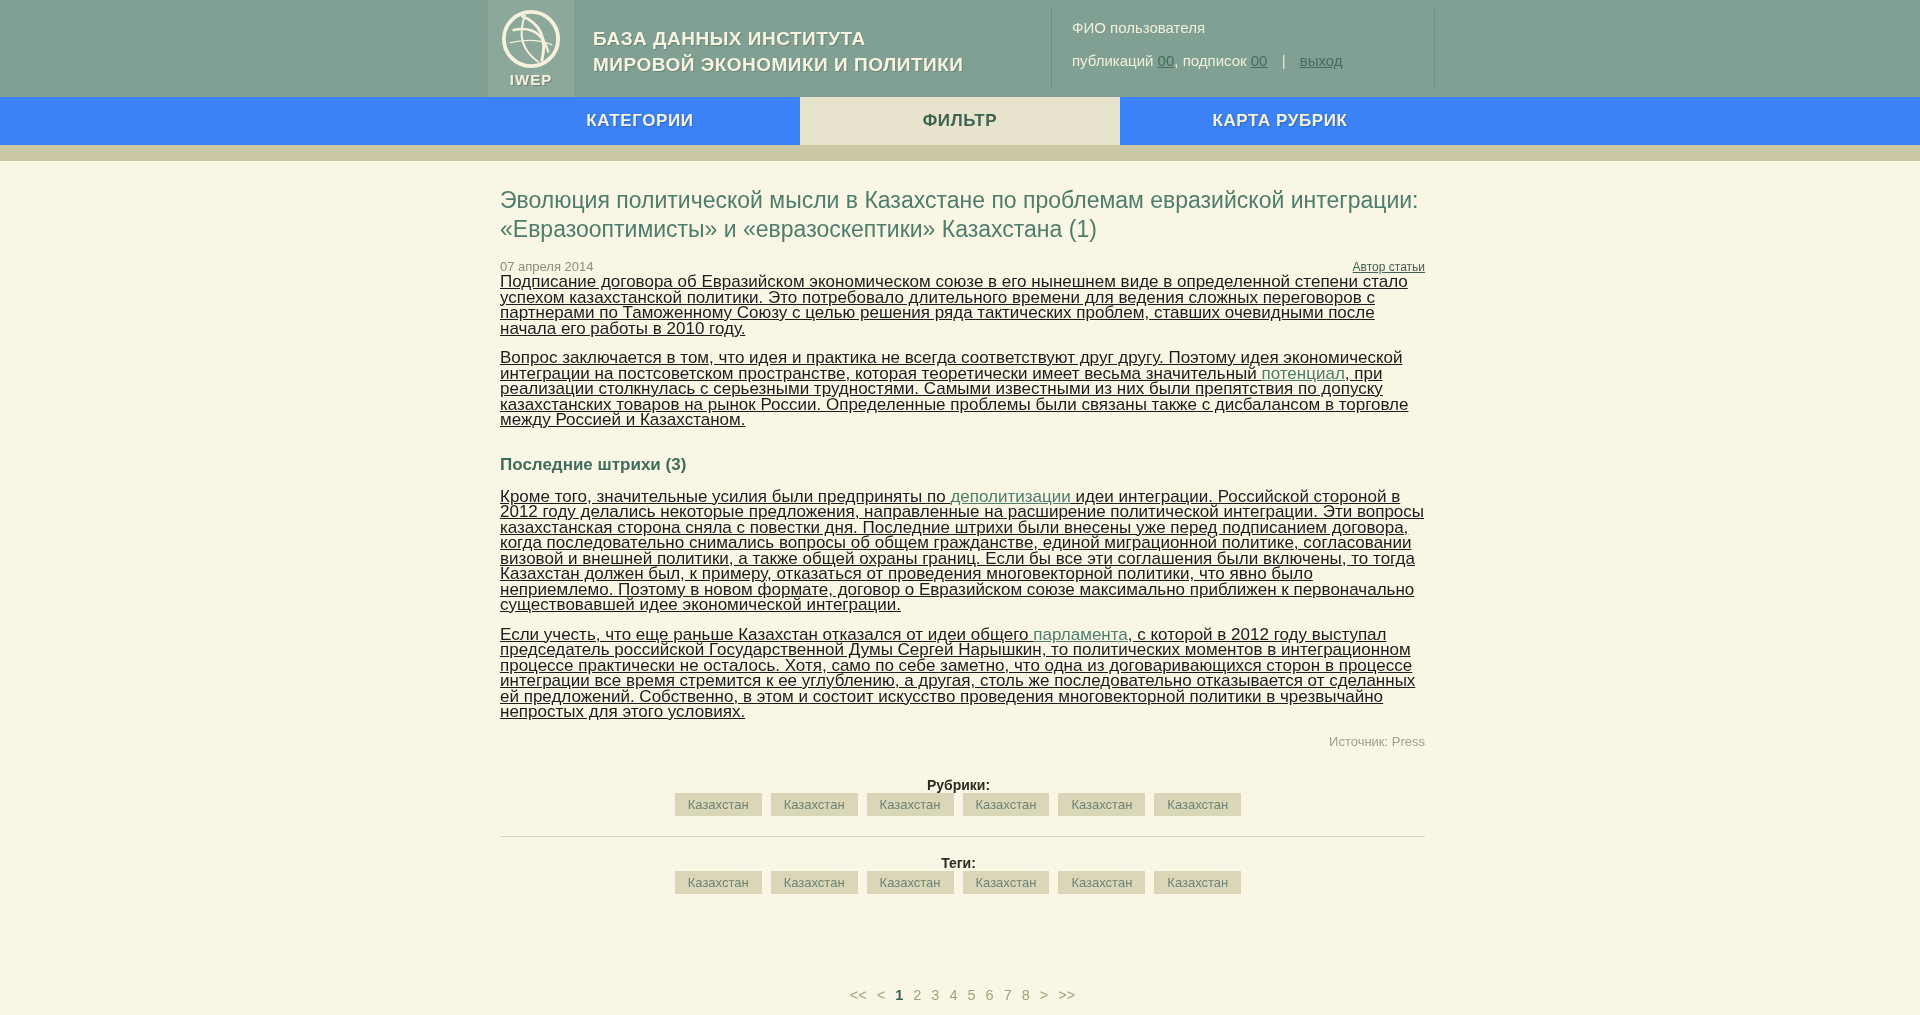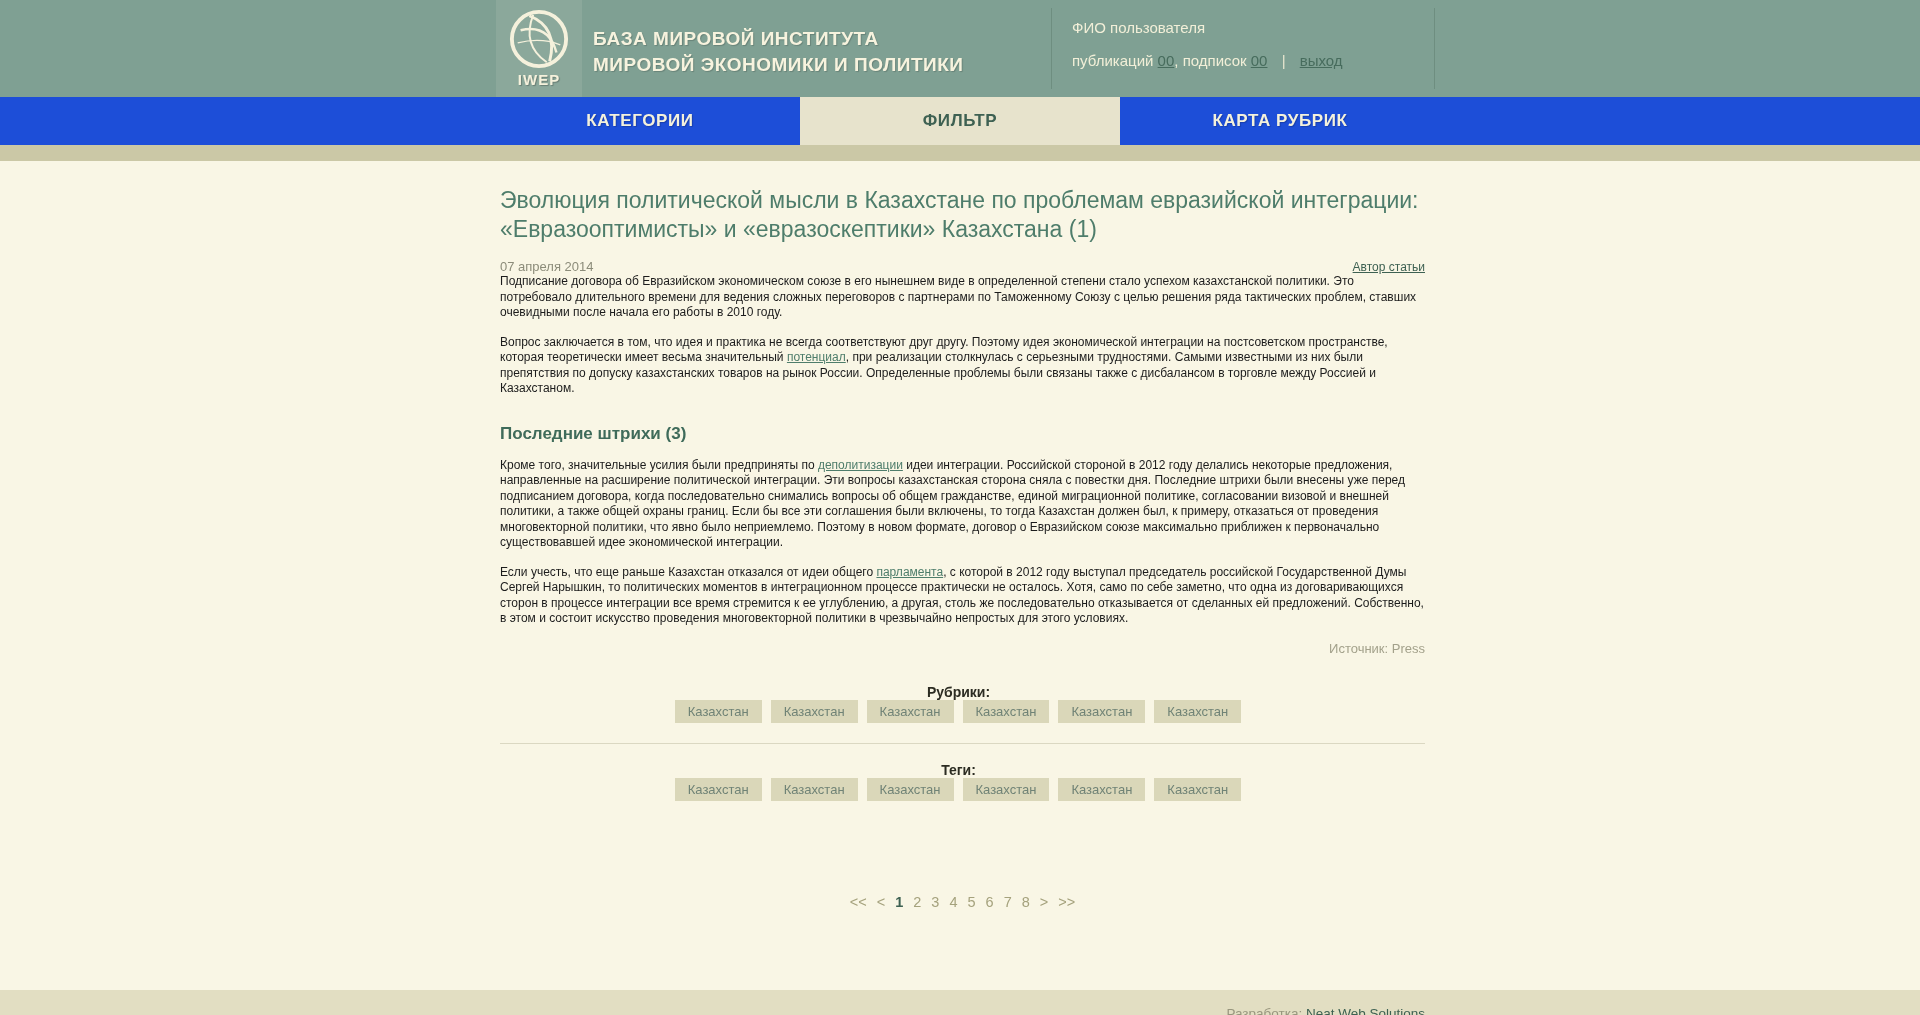--- a/index.html
+++ b/index.html
@@ -7,21 +7,21 @@
   body {
     width: 1920px; height: 1015px;
     font-family: "Liberation Sans", "DejaVu Sans", sans-serif;
     background: #f9f6e5;
     overflow: hidden;
   }
   
   .header { height: 97px; background: #7fa093; }
   .header-inner { width: 960px; margin: 0 auto; height: 100%; position: relative; }
   .logo-block {
-    position: absolute; left: 16px; top: 0; width: 86px; height: 97px;
+    position: absolute; left: 8px; top: 0; width: 86px; height: 97px;
     background: #8ba89b; display: flex; flex-direction: column;
     align-items: center; justify-content: flex-start; padding-top: 8px;
   }
   .logo-block svg { display: block; }
   .logo-text {
     color: #f5f1dc; font-weight: bold; font-size: 15px; letter-spacing: 1px;
     margin-top: 1px; text-shadow: 1px 1px 1px rgba(0,0,0,0.25);
   }
   .site-title {
     position: absolute; left: 113px; top: 26px;
@@ -33,41 +33,41 @@
   }
   .divider-left { left: 571px; }
   .divider-right { left: 954px; }
   .user-info { position: absolute; left: 592px; top: 19px; font-size: 15px; color: #f2efd8; }
   .user-name { margin-bottom: 16px; }
   .user-stats a, .user-stats .logout {
     color: #476c5d; text-decoration: underline; cursor: pointer;
   }
   .user-stats .sep { margin: 0 10px; color: #e8e5cf; }
   
-  .nav { height: 48px; background: #1d4ed8; }
+  .nav { height: 48px; background: #3b82f6; }
   .nav-inner { width: 960px; margin: 0 auto; height: 100%; display: flex; }
   .nav-tab {
     width: 320px; height: 100%; display: flex; align-items: center; justify-content: center;
     color: #f4f1dc; font-weight: bold; font-size: 17px; letter-spacing: 0.6px;
     cursor: pointer; text-shadow: 1px 1px 1px rgba(0,0,0,0.2);
   }
   .nav-tab.active { background: #e7e3cc; color: #3e6152; text-shadow: none; }
   .khaki-strip { height: 16px; background: #cbc8a6; }
   
   .main { min-height: 804px; background: #f9f6e5; }
   .content { width: 960px; margin: 0 auto; padding: 0 15px 0 20px; }
   .article-title {
     margin: 25px 0 0; font-weight: normal;
     color: #4e7d6b; font-size: 23px; line-height: 29px;
   }
   .meta-row { display: flex; justify-content: space-between; align-items: baseline; margin-top: 15px; gap: 47px; }
   .article-date { color: #8c8c7a; font-size: 13px; }
   .author-link { color: #3e6152; font-size: 12px; text-decoration: underline; cursor: pointer; }
   .section-heading { color: #3f6b5a; font-size: 17px; font-weight: bold; margin: 27px 0 14px; }
-  .body-text { color: #1c1c1c; font-size: 12px; line-height: 15.5px; margin: 0 0 14px; }
+  .body-text { color: #1c1c1c; font-size: 17px; line-height: 15.5px; margin: 0 0 14px; text-decoration: underline; }
   .body-text a { color: #4e7d6b; text-decoration: underline; cursor: pointer; }
   .source-line { text-align: right; color: #a3a18b; font-size: 13px; margin-top: 6px; }
   
   .chips-row { margin-top: 28px; display: flex; align-items: center; flex-direction: column; }
   .chips-label { font-weight: bold; color: #2c2c22; font-size: 14px; margin-right: 8px; white-space: nowrap; }
   .chip {
     display: inline-block; background: #dad7b9; color: #708376;
     font-size: 13px; padding: 4px 13px; margin-right: 9px; cursor: pointer;
   }
   .rubrics-tags-divider { border: none; border-top: 1px solid #dbd8c2; margin: 20px 0 18px; }
@@ -96,21 +96,21 @@
             <path d="M22 8 Q 52 20 43 55" stroke-width="3"></path>
             <path d="M13 23 Q 42 16 50 46" stroke-width="2.5"></path>
             <path d="M26 7 Q 14 38 40 56" stroke-width="2"></path>
             <path d="M10 36 Q 34 30 54 38" stroke-width="1.5"></path>
           </g>
         </svg>
       </span>
       <span class="logo-text">IWEP</span>
     </div>
     <div class="site-title">
-      <div>БАЗА МИРОВОЙ ИНСТИТУТА</div>
+      <div>БАЗА ДАННЫХ ИНСТИТУТА</div>
       <div>МИРОВОЙ ЭКОНОМИКИ И ПОЛИТИКИ</div>
     </div>
     <div class="header-divider divider-left"></div>
     <div class="user-info">
       <div class="user-name">ФИО пользователя</div>
       <div class="user-stats">
         <span>публикаций</span>
         <a>00</a><span>, подписок</span>
         <a>00</a>
         <span class="sep">|</span>

